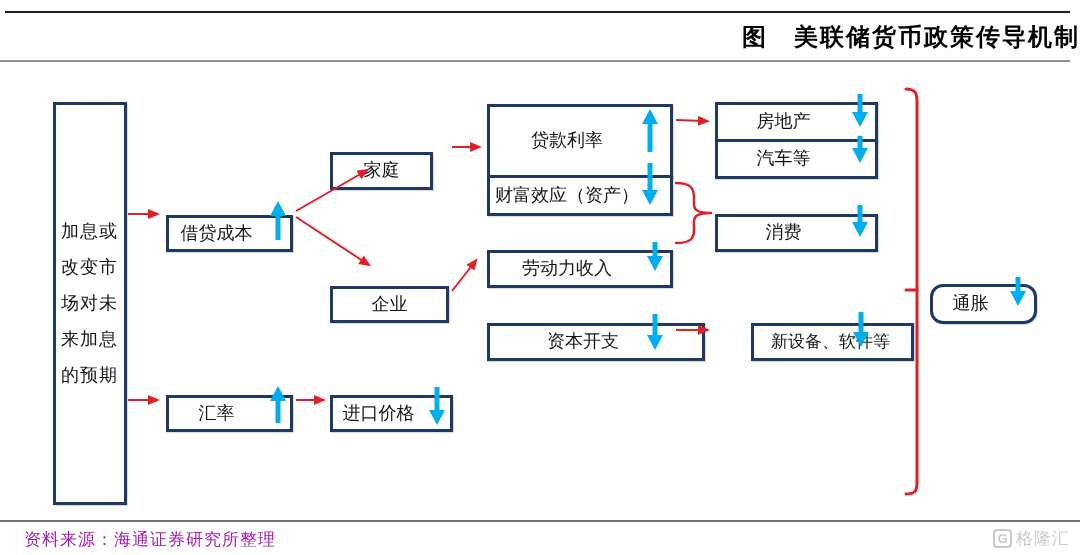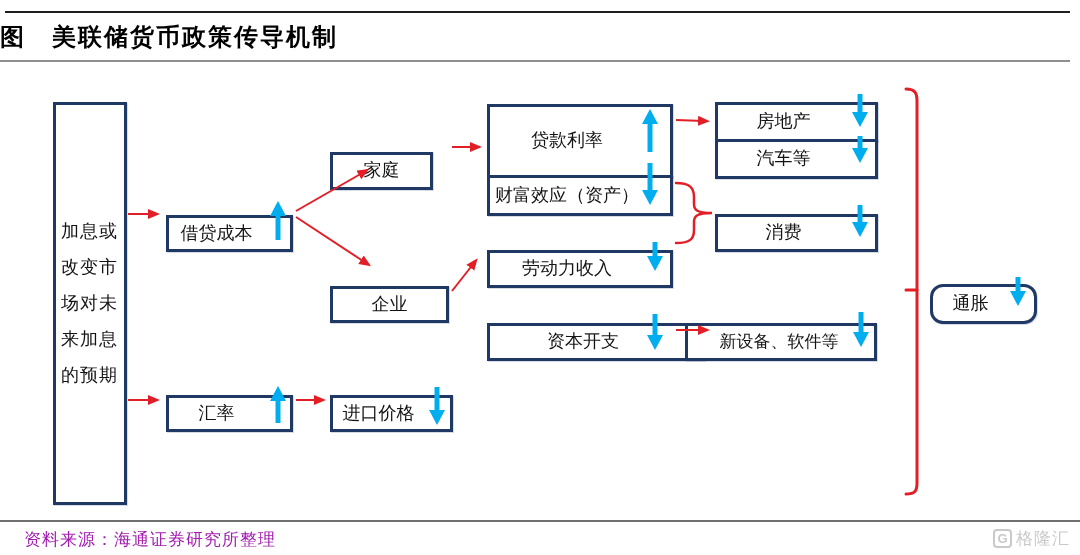--- a/index.html
+++ b/index.html
@@ -2,21 +2,21 @@
 <html><head>
 <meta charset="utf-8">
 <style>
   html,body{margin:0;padding:0;background:#fff;}
   .page{position:relative;width:1080px;height:555px;background:#ffffff;overflow:hidden;
         font-family:"Liberation Serif","DejaVu Serif",serif;color:#111;}
   .rule{position:absolute;height:2px;background:#8a8a8a;}
   .rule-top{top:11px;left:5px;width:1065px;background:#1f1f1f;}
   .rule-title{top:60px;left:0;width:1070px;background:#8f8f8f;}
   .rule-footer{top:520px;left:0;width:1080px;background:#707070;}
-  .title{position:absolute;top:21px;left:0;width:100%;text-align:left;
+  .title{position:absolute;top:21px;left:0;width:100%;text-align:right;
          font-size:24px;font-weight:bold;letter-spacing:2px;color:#000;}
   .box{position:absolute;border:3px solid #1F3864;background:#fff;box-sizing:border-box;
        display:flex;align-items:center;justify-content:center;font-size:18px;color:#141414;
        box-shadow:1px 1px 0 rgba(31,56,100,0.18);margin-top:12px;}
   .box .lbl{position:relative;top:-1px;}
   .pad-r{padding-right:26px;}
   #node-trigger .lbl{width:58px;word-break:break-all;line-height:36px;letter-spacing:1px;text-align:left;}
   #node-new-equipment{font-size:17px;}
   .connect{position:absolute;left:0;top:0;z-index:6;pointer-events:none;}
   .source{position:absolute;left:24px;top:528px;font-size:17px;color:#a21caf;letter-spacing:1px;}
@@ -72,21 +72,21 @@
   </div>
 
   <div class="box" id="node-autos" style="left:715px;top:127px;width:163px;height:40px;">
     <span class="lbl pad-r">汽车等</span>
   </div>
 
   <div class="box" id="node-consumption" style="left:715px;top:202px;width:163px;height:38px;">
     <span class="lbl pad-r">消费</span>
   </div>
 
-  <div class="box" id="node-new-equipment" style="left:685px;top:311px;width:192px;height:38px;padding-left:12px;">
+  <div class="box" id="node-new-equipment" style="left:751px;top:311px;width:163px;height:38px;padding-left:12px;">
     <span class="lbl" style="padding-right:16px;">新设备、软件等</span>
   </div>
 
   <div class="box" id="node-exchange-rate" style="left:166px;top:383px;width:127px;height:37px;">
     <span class="lbl pad-r">汇率</span>
   </div>
 
   <div class="box" id="node-import-price" style="left:330px;top:383px;width:123px;height:37px;">
     <span class="lbl pad-r">进口价格</span>
   </div>

